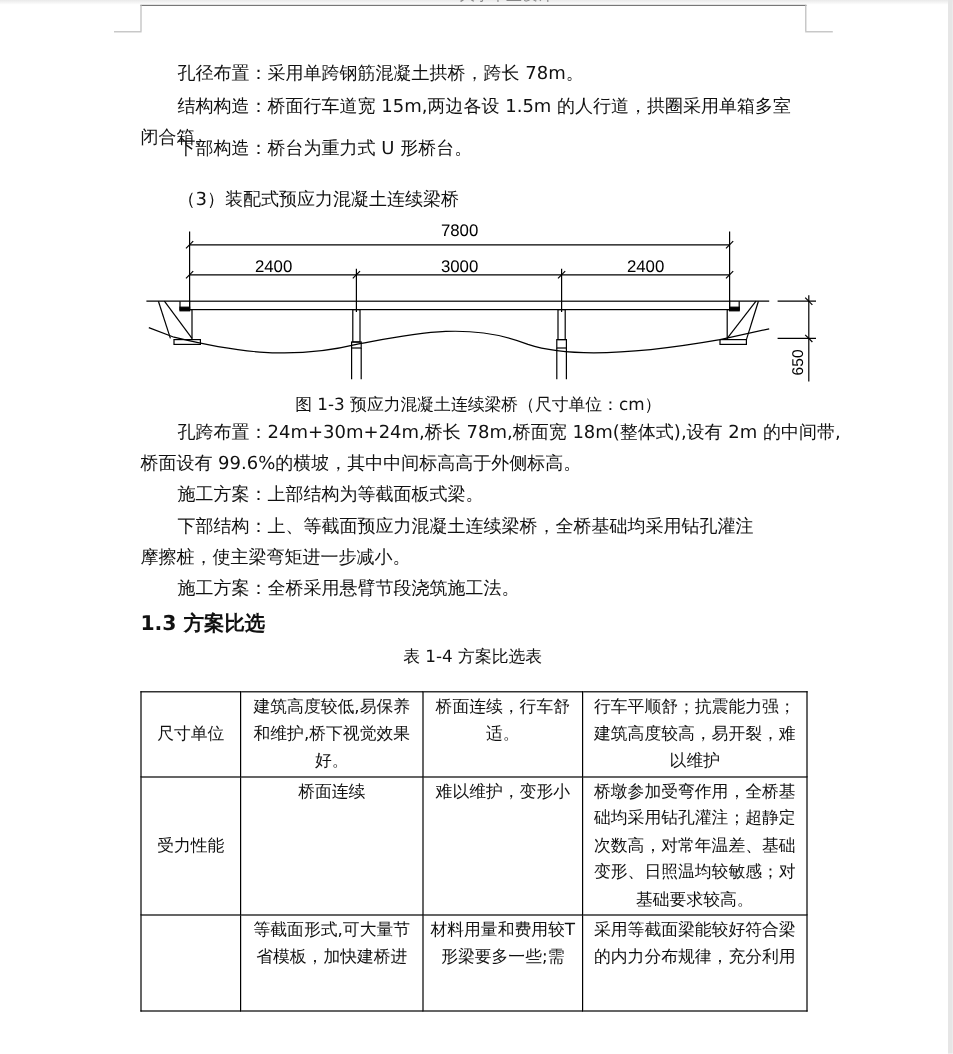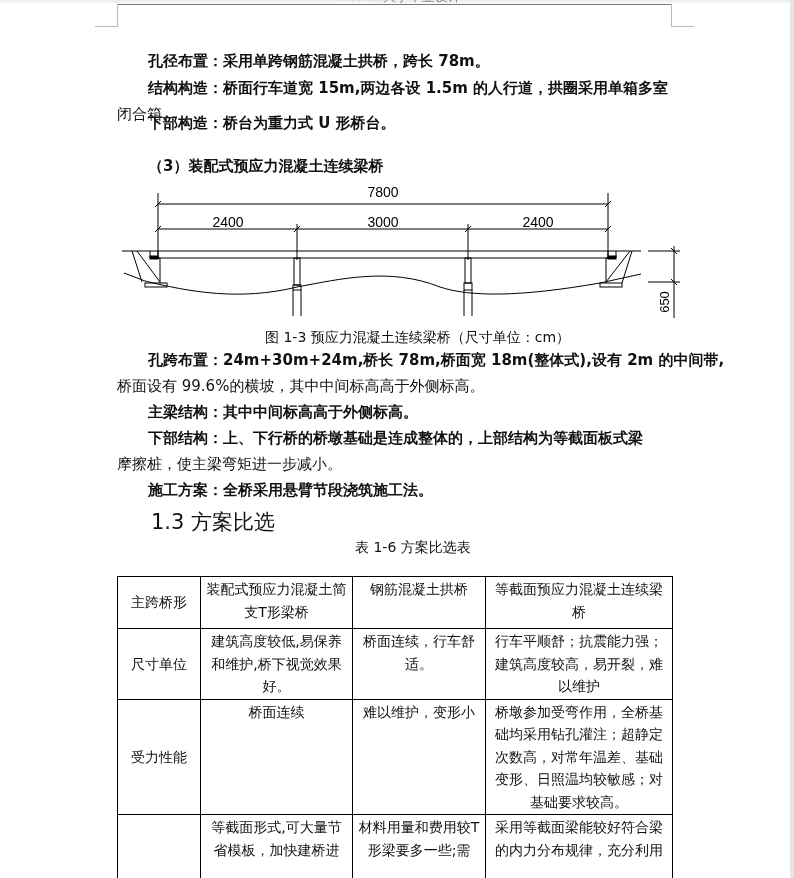--- a/index.html
+++ b/index.html
@@ -10,23 +10,23 @@
     color:#111;
   }
   .topshade { position:absolute; left:0; top:0; width:794px; height:4px;
     background:linear-gradient(#e9e9e9,#ffffff); }
   .scroll-edge { position:absolute; right:0; top:0; width:4px; height:878px; background:#e6e6e6; }
   .header-line { position:absolute; left:117px; top:4px; width:555px; height:1px; background:#777; }
   .header-text { position:absolute; left:300px; top:-9px; width:200px; height:12px; overflow:hidden;
     font-size:13px; color:#888; text-align:center; line-height:12px; }
   .corner { position:absolute; background:#bbb; }
   .p { position:absolute; left:117px; width:560px; font-size:15px; line-height:26px; white-space:nowrap; }
-  .ind { padding-left:31px;font-weight:bold; }
-  .caption { position:absolute; font-size:14px; white-space:nowrap;margin-left:19px; }
-  .h2 { position:absolute; left:117px; top:508px; font-size:21px; font-weight:normal; white-space:nowrap;margin-left:34px; }
+  .ind { padding-left:31px; }
+  .caption { position:absolute; font-size:14px; white-space:nowrap; }
+  .h2 { position:absolute; left:117px; top:508px; font-size:17px; font-weight:bold; white-space:nowrap; }
   svg text { font-family:"Liberation Sans", sans-serif; }
   table.cmp { position:absolute; left:117px; top:576px; border-collapse:collapse; table-layout:fixed; }
   table.cmp td { border:1px solid #000; font-size:14px; line-height:22.5px; text-align:center;
     vertical-align:top; padding:1px 4px; }
   table.cmp td.rowhead { vertical-align:middle; }
 </style>
 </head>
 <body>
 
 <div class="topshade"></div>
@@ -109,42 +109,36 @@
   <text x="228" y="227" font-size="14" text-anchor="middle" fill="#000">2400</text>
   <text x="383" y="227" font-size="14" text-anchor="middle" fill="#000">3000</text>
   <text x="538" y="227" font-size="14" text-anchor="middle" fill="#000">2400</text>
   <text x="0" y="0" font-size="13" text-anchor="middle" fill="#000" transform="translate(669,302) rotate(-90)">650</text>
 </svg>
 
 <div class="caption" style="left:246px;top:329px;">图 1-3 预应力混凝土连续梁桥（尺寸单位：cm）</div>
 
 <div class="p ind" style="top:347px">孔跨布置：24m+30m+24m,桥长 78m,桥面宽 18m(整体式),设有 2m 的中间带,</div>
 <div class="p" style="top:373px">桥面设有 99.6%的横坡，其中中间标高高于外侧标高。</div>
-<div class="p ind" style="top:399px">主梁结构：其中中间标高高于外侧标高。</div>
-<div class="p ind" style="top:425px">下部结构：上、下行桥的桥墩基础是连成整体的，上部结构为等截面板式梁</div>
+<div class="p ind" style="top:399px">施工方案：上部结构为等截面板式梁。</div>
+<div class="p ind" style="top:425px">下部结构：上、等截面预应力混凝土连续梁桥，全桥基础均采用钻孔灌注</div>
 <div class="p" style="top:451px">摩擦桩，使主梁弯矩进一步减小。</div>
 <div class="p ind" style="top:477px">施工方案：全桥采用悬臂节段浇筑施工法。</div>
 
 <div class="h2">1.3 方案比选</div>
-<div class="caption" style="left:336px;top:539px;">表 1-6 方案比选表</div>
+<div class="caption" style="left:336px;top:539px;">表 1-4 方案比选表</div>
 
 <table class="cmp">
   <colgroup>
     <col style="width:83px">
       <col style="width:152px">
       <col style="width:133px">
       <col style="width:187px">
   </colgroup>
   <tbody>
-  <tr style="height:52px">
-    <td class="rowhead">主跨桥形</td>
-    <td>装配式预应力混凝土简支T形梁桥</td>
-    <td>钢筋混凝土拱桥</td>
-    <td>等截面预应力混凝土连续梁桥</td>
-  </tr>
   <tr style="height:69px">
     <td class="rowhead">尺寸单位</td>
     <td>建筑高度较低,易保养和维护,桥下视觉效果好。</td>
     <td>桥面连续，行车舒适。</td>
     <td>行车平顺舒；抗震能力强；建筑高度较高，易开裂，难以维护</td>
   </tr>
   <tr style="height:114px">
     <td class="rowhead">受力性能</td>
     <td>桥面连续</td>
     <td>难以维护，变形小</td>

